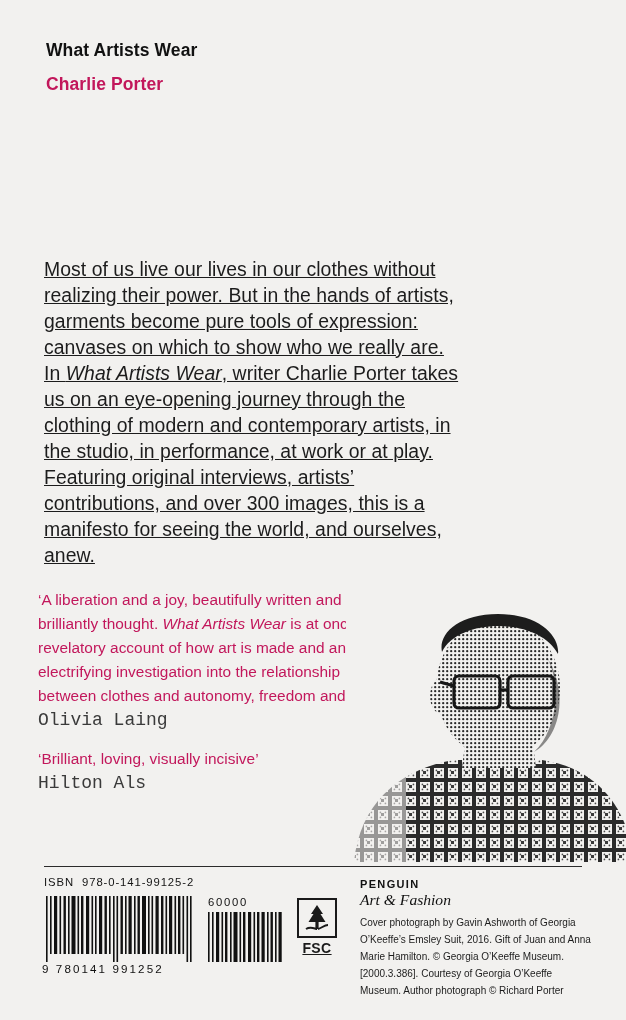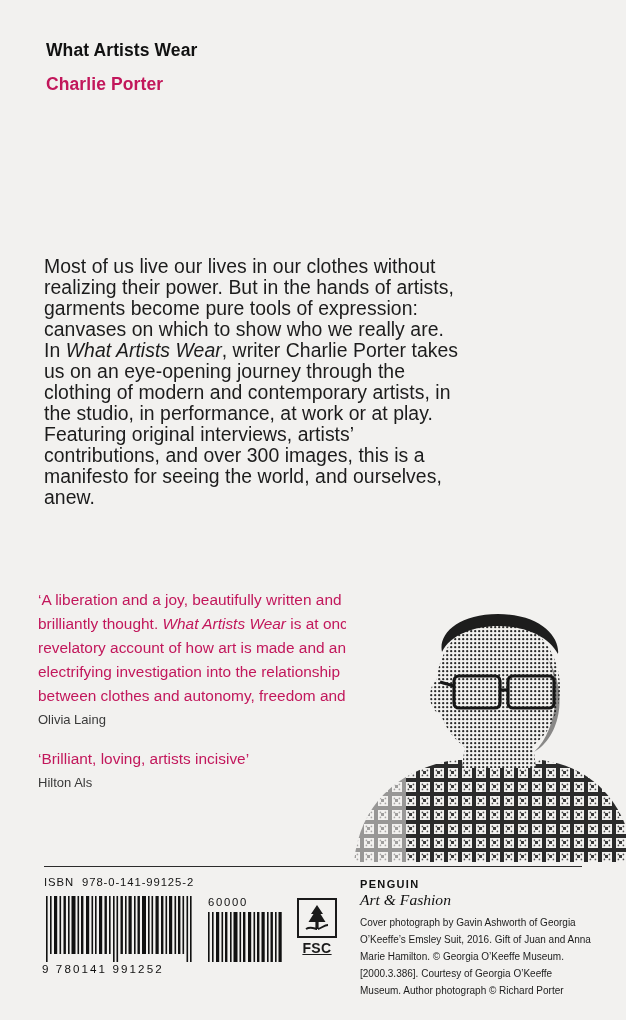--- a/index.html
+++ b/index.html
@@ -48,23 +48,24 @@
     margin: 12px 0 0 0;
   }
 
   
   .blurb {
     position: absolute;
     left: 44px;
     top: 256px;
     width: 420px;
     font-size: 19.4px;
-    line-height: 21px;
+    line-height: 26px;
     color: #1c1c1c;
     letter-spacing: 0.05px;
+    text-decoration: underline;
   }
   .blurb em {
     font-style: italic;
   }
 
   
   .quotes {
     position: absolute;
     left: 38px;
     top: 588px;
@@ -72,22 +73,23 @@
   }
   .quote-pink {
     color: #c2175b;
     font-size: 15.4px;
     line-height: 24.1px;
     letter-spacing: 0.02px;
   }
   .quote-pink em { font-style: italic; }
   .quote-attrib {
     color: #3a3a3a;
-    font-size: 13px;
+    font-size: 18px;
     line-height: 24.1px;
+    font-family: Liberation Mono, monospace;
   }
   .quote-gap { height: 14px; }
 
   
   .photo {
     position: absolute;
     right: 0;
     top: 610px;
     width: 280px;
     height: 252px;
@@ -220,21 +222,21 @@
     <div class="book-title">What Artists Wear</div>
     <div class="book-author">Charlie Porter</div>
   </div>
 
   <div class="blurb"><span>Most of us live our lives in our clothes without realizing their power. But in the hands of artists, garments become pure tools of expression: canvases on which to show who we really are. In </span><em>What Artists Wear</em><span>, writer Charlie Porter takes us on an eye-opening journey through the clothing of modern and contemporary artists, in the studio, in performance, at work or at play. Featuring original interviews, artists’ contributions, and over 300 images, this is a manifesto for seeing the world, and ourselves, anew.</span></div>
 
   <div class="quotes">
     <div class="quote-pink"><span>‘A liberation and a joy, beautifully written and brilliantly thought. </span><em>What Artists Wear</em><span> is at once a revelatory account of how art is made and an electrifying investigation into the relationship between clothes and autonomy, freedom and power’</span></div>
     <div class="quote-attrib">Olivia Laing</div>
     <div class="quote-gap"></div>
-    <div class="quote-pink">‘Brilliant, loving, artists incisive’</div>
+    <div class="quote-pink">‘Brilliant, loving, visually incisive’</div>
     <div class="quote-attrib">Hilton Als</div>
   </div>
 
   <div class="photo">
     <svg width="280" height="252" viewBox="0 0 280 252" xmlns="http://www.w3.org/2000/svg" aria-hidden="true">
       <defs>
         <pattern id="dots" width="4" height="4" patternUnits="userSpaceOnUse">
           <rect width="4" height="4" fill="#f2f1ef"></rect>
           <circle cx="1.2" cy="1.2" r="1.15" fill="#2a2a2a"></circle>
         </pattern>

